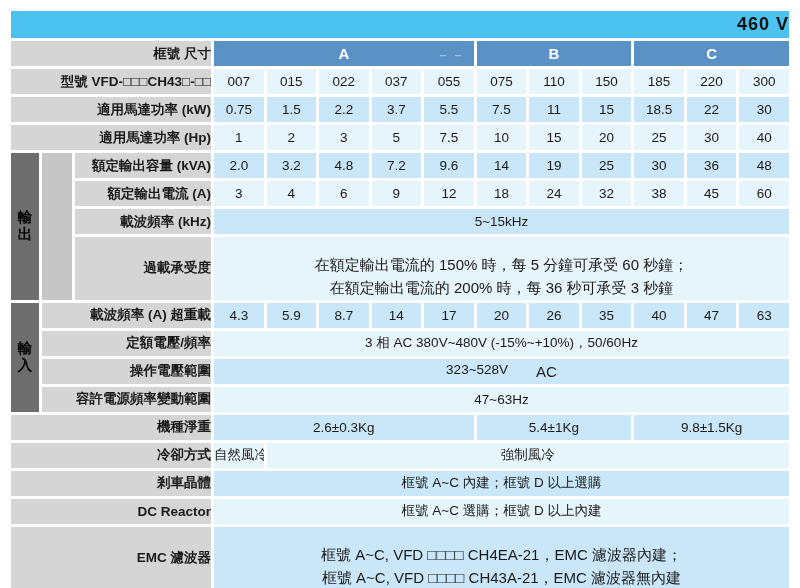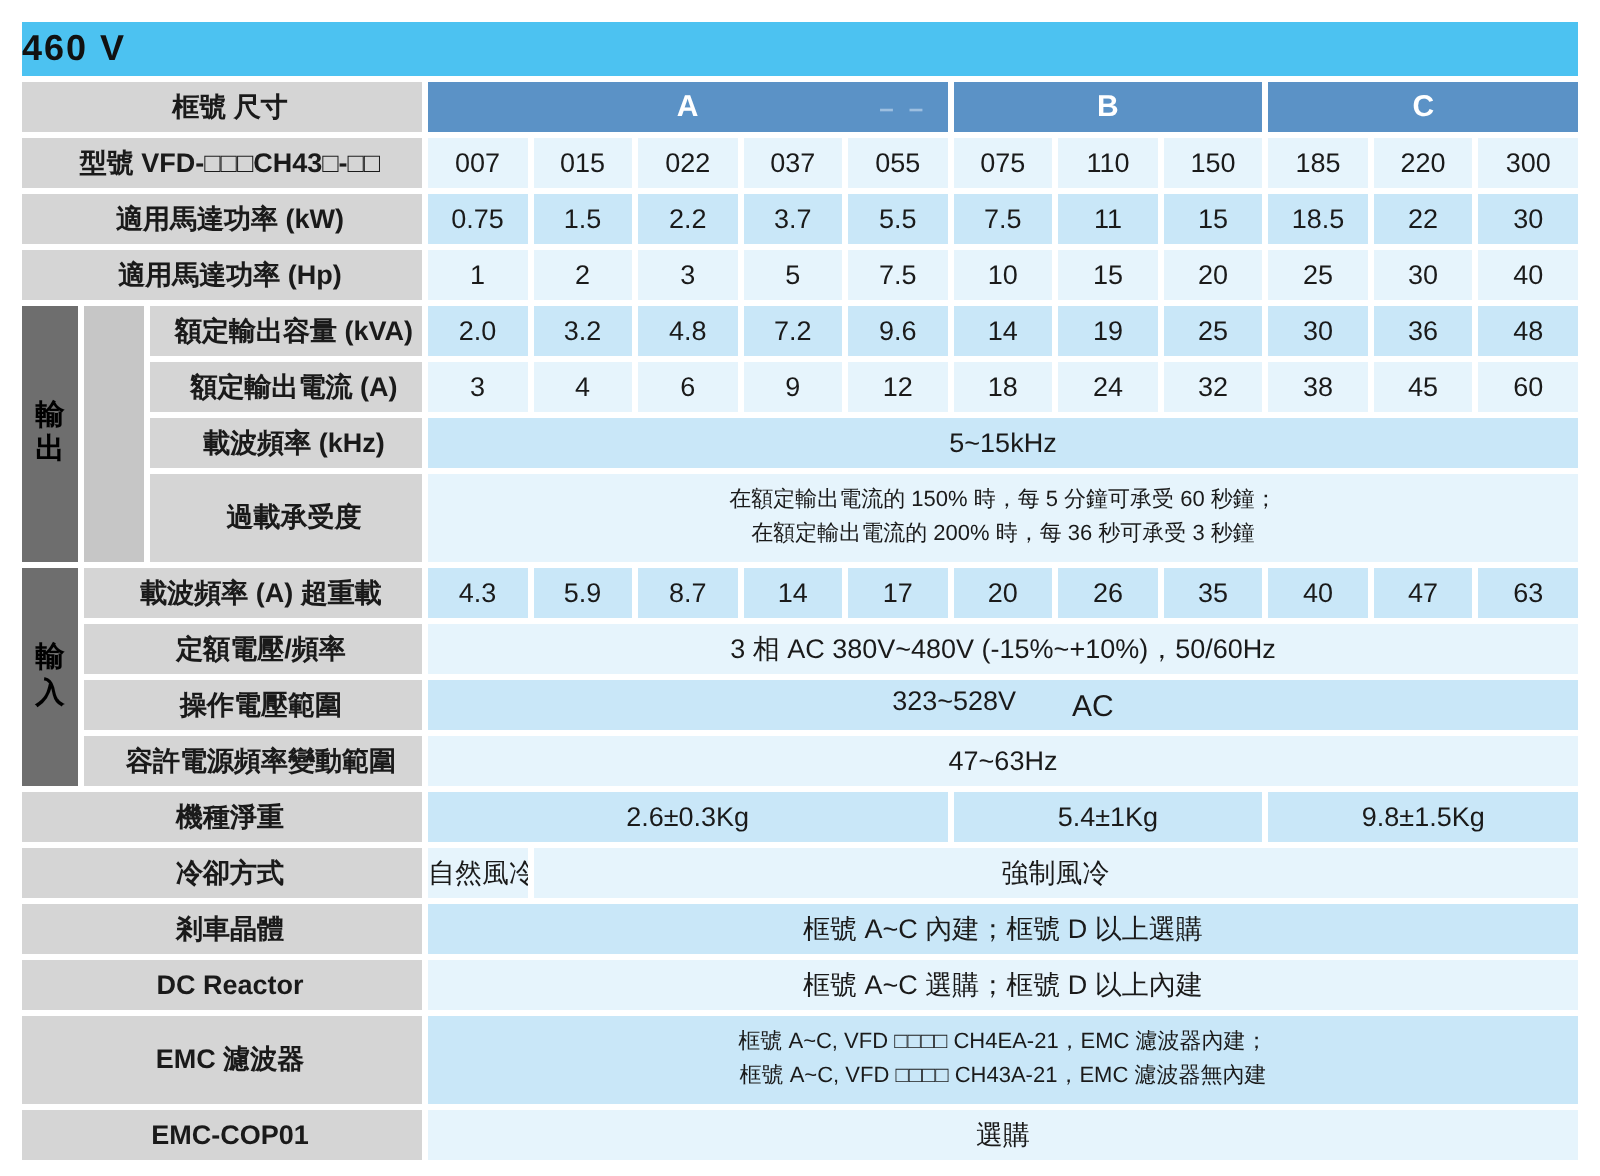--- a/index.html
+++ b/index.html
@@ -18,21 +18,21 @@
     font-size:13.5px;
   }
   col.g1{width:28px;}
   col.g2{width:30px;}
   col.lb{width:136px;}
   td{height:25px;padding:0;vertical-align:middle;overflow:hidden;}
   tr.tall td{height:44px;}
   td.banner{
     height:27px;
     background:#4cc2f1;
-    text-align:left;
+    text-align:right;
     font-size:18px;
     font-weight:bold;
     letter-spacing:1px;
     color:#111;
   }
   td.hdr{
     background:#5b92c6;
     color:#ffffff;
     font-weight:bold;
     font-size:15px;
@@ -43,21 +43,21 @@
     position:absolute;
     right:10px;top:50%;
     transform:translateY(-50%);
     color:#9dbfe0;
     font-weight:bold;
     font-size:13px;
     letter-spacing:2px;
   }
   td.lbl{
     background:#d5d5d5;
-    text-align:center;
+    text-align:right;
     padding-left:8px;
     font-weight:bold;
     white-space:nowrap;
   }
   td.grp{
     background:#6e6e6e;
     color:#000000;
     text-align:center;
     font-weight:bold;
   }
@@ -76,21 +76,21 @@
     line-height:1.2;
     font-size:14.5px;
     text-align:center;
   }
   td.val{
     text-align:center;
     white-space:nowrap;
   }
   tr.b1 td.val{background:#c9e7f8;}
   tr.b2 td.val{background:#e6f4fc;}
-  .two-line{line-height:1.55;font-size:11px;}
+  .two-line{line-height:1.55;font-size:15px;margin-top:16px;}
   sub.vac{font-size:15px;margin-left:28px;}
 </style>
 </head>
 <body>
 
 <table class="spec-table">
   <colgroup>
     <col class="g1">
       <col class="g2">
       <col class="lb">

